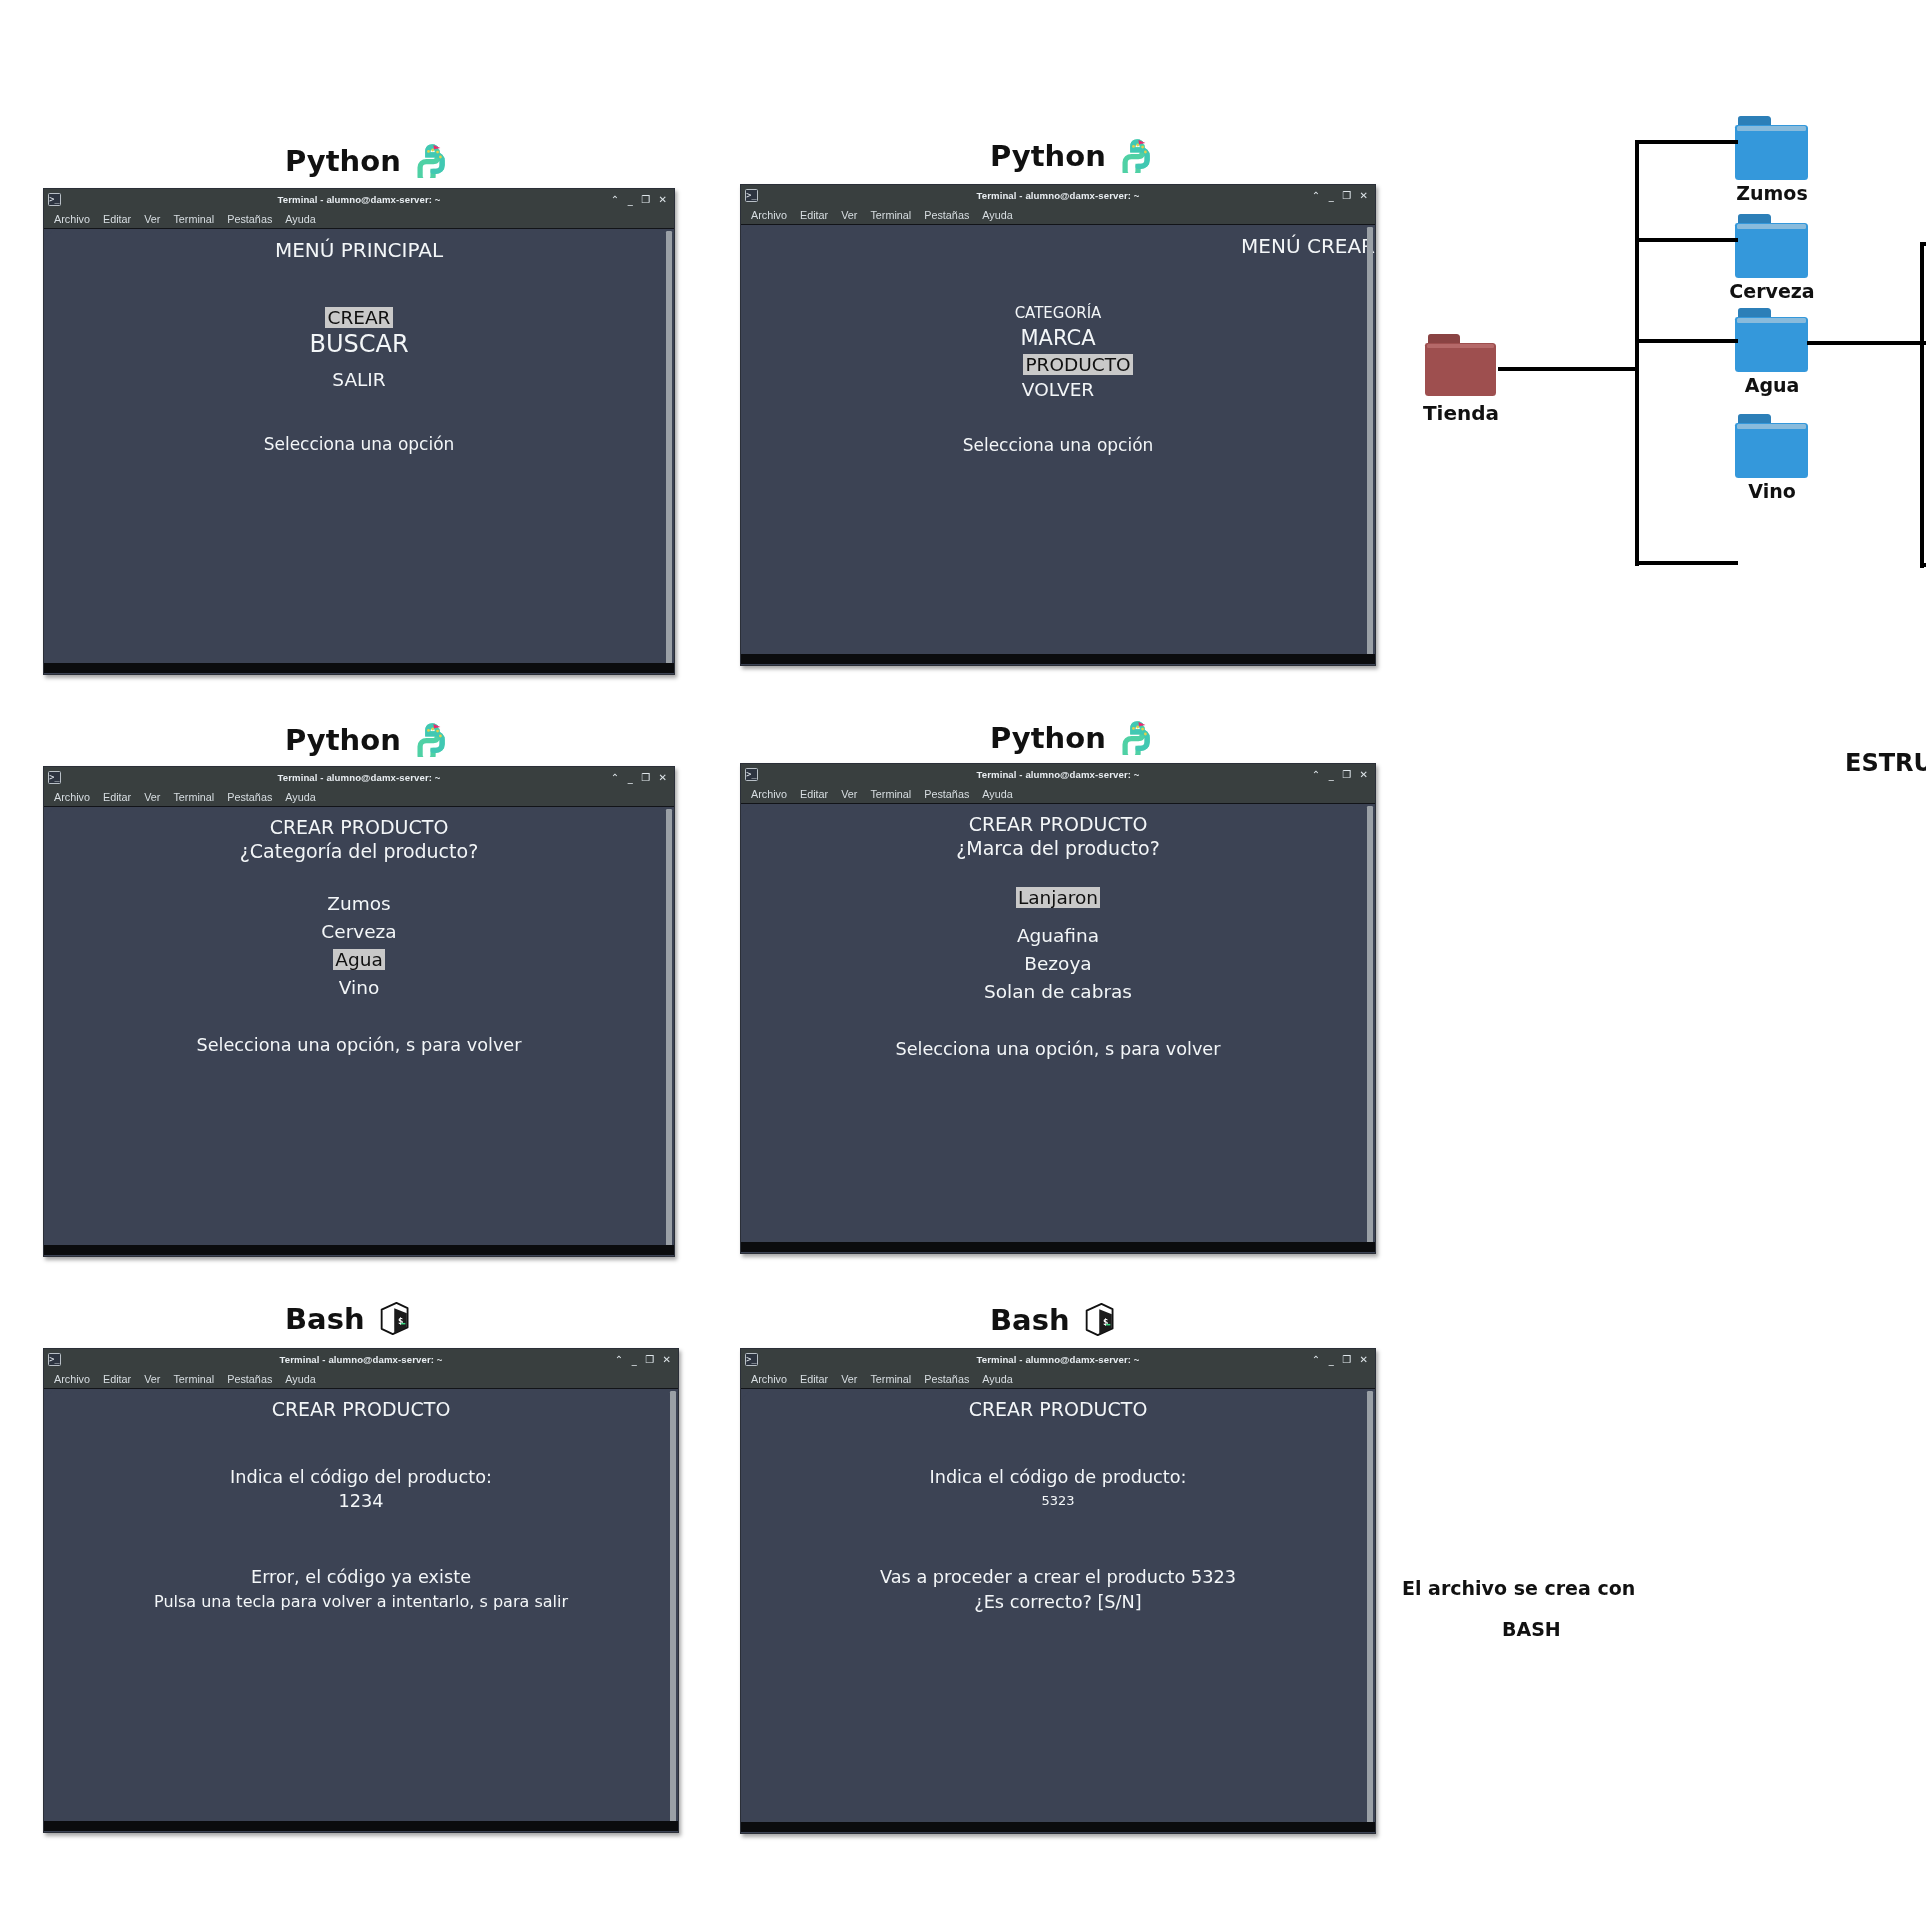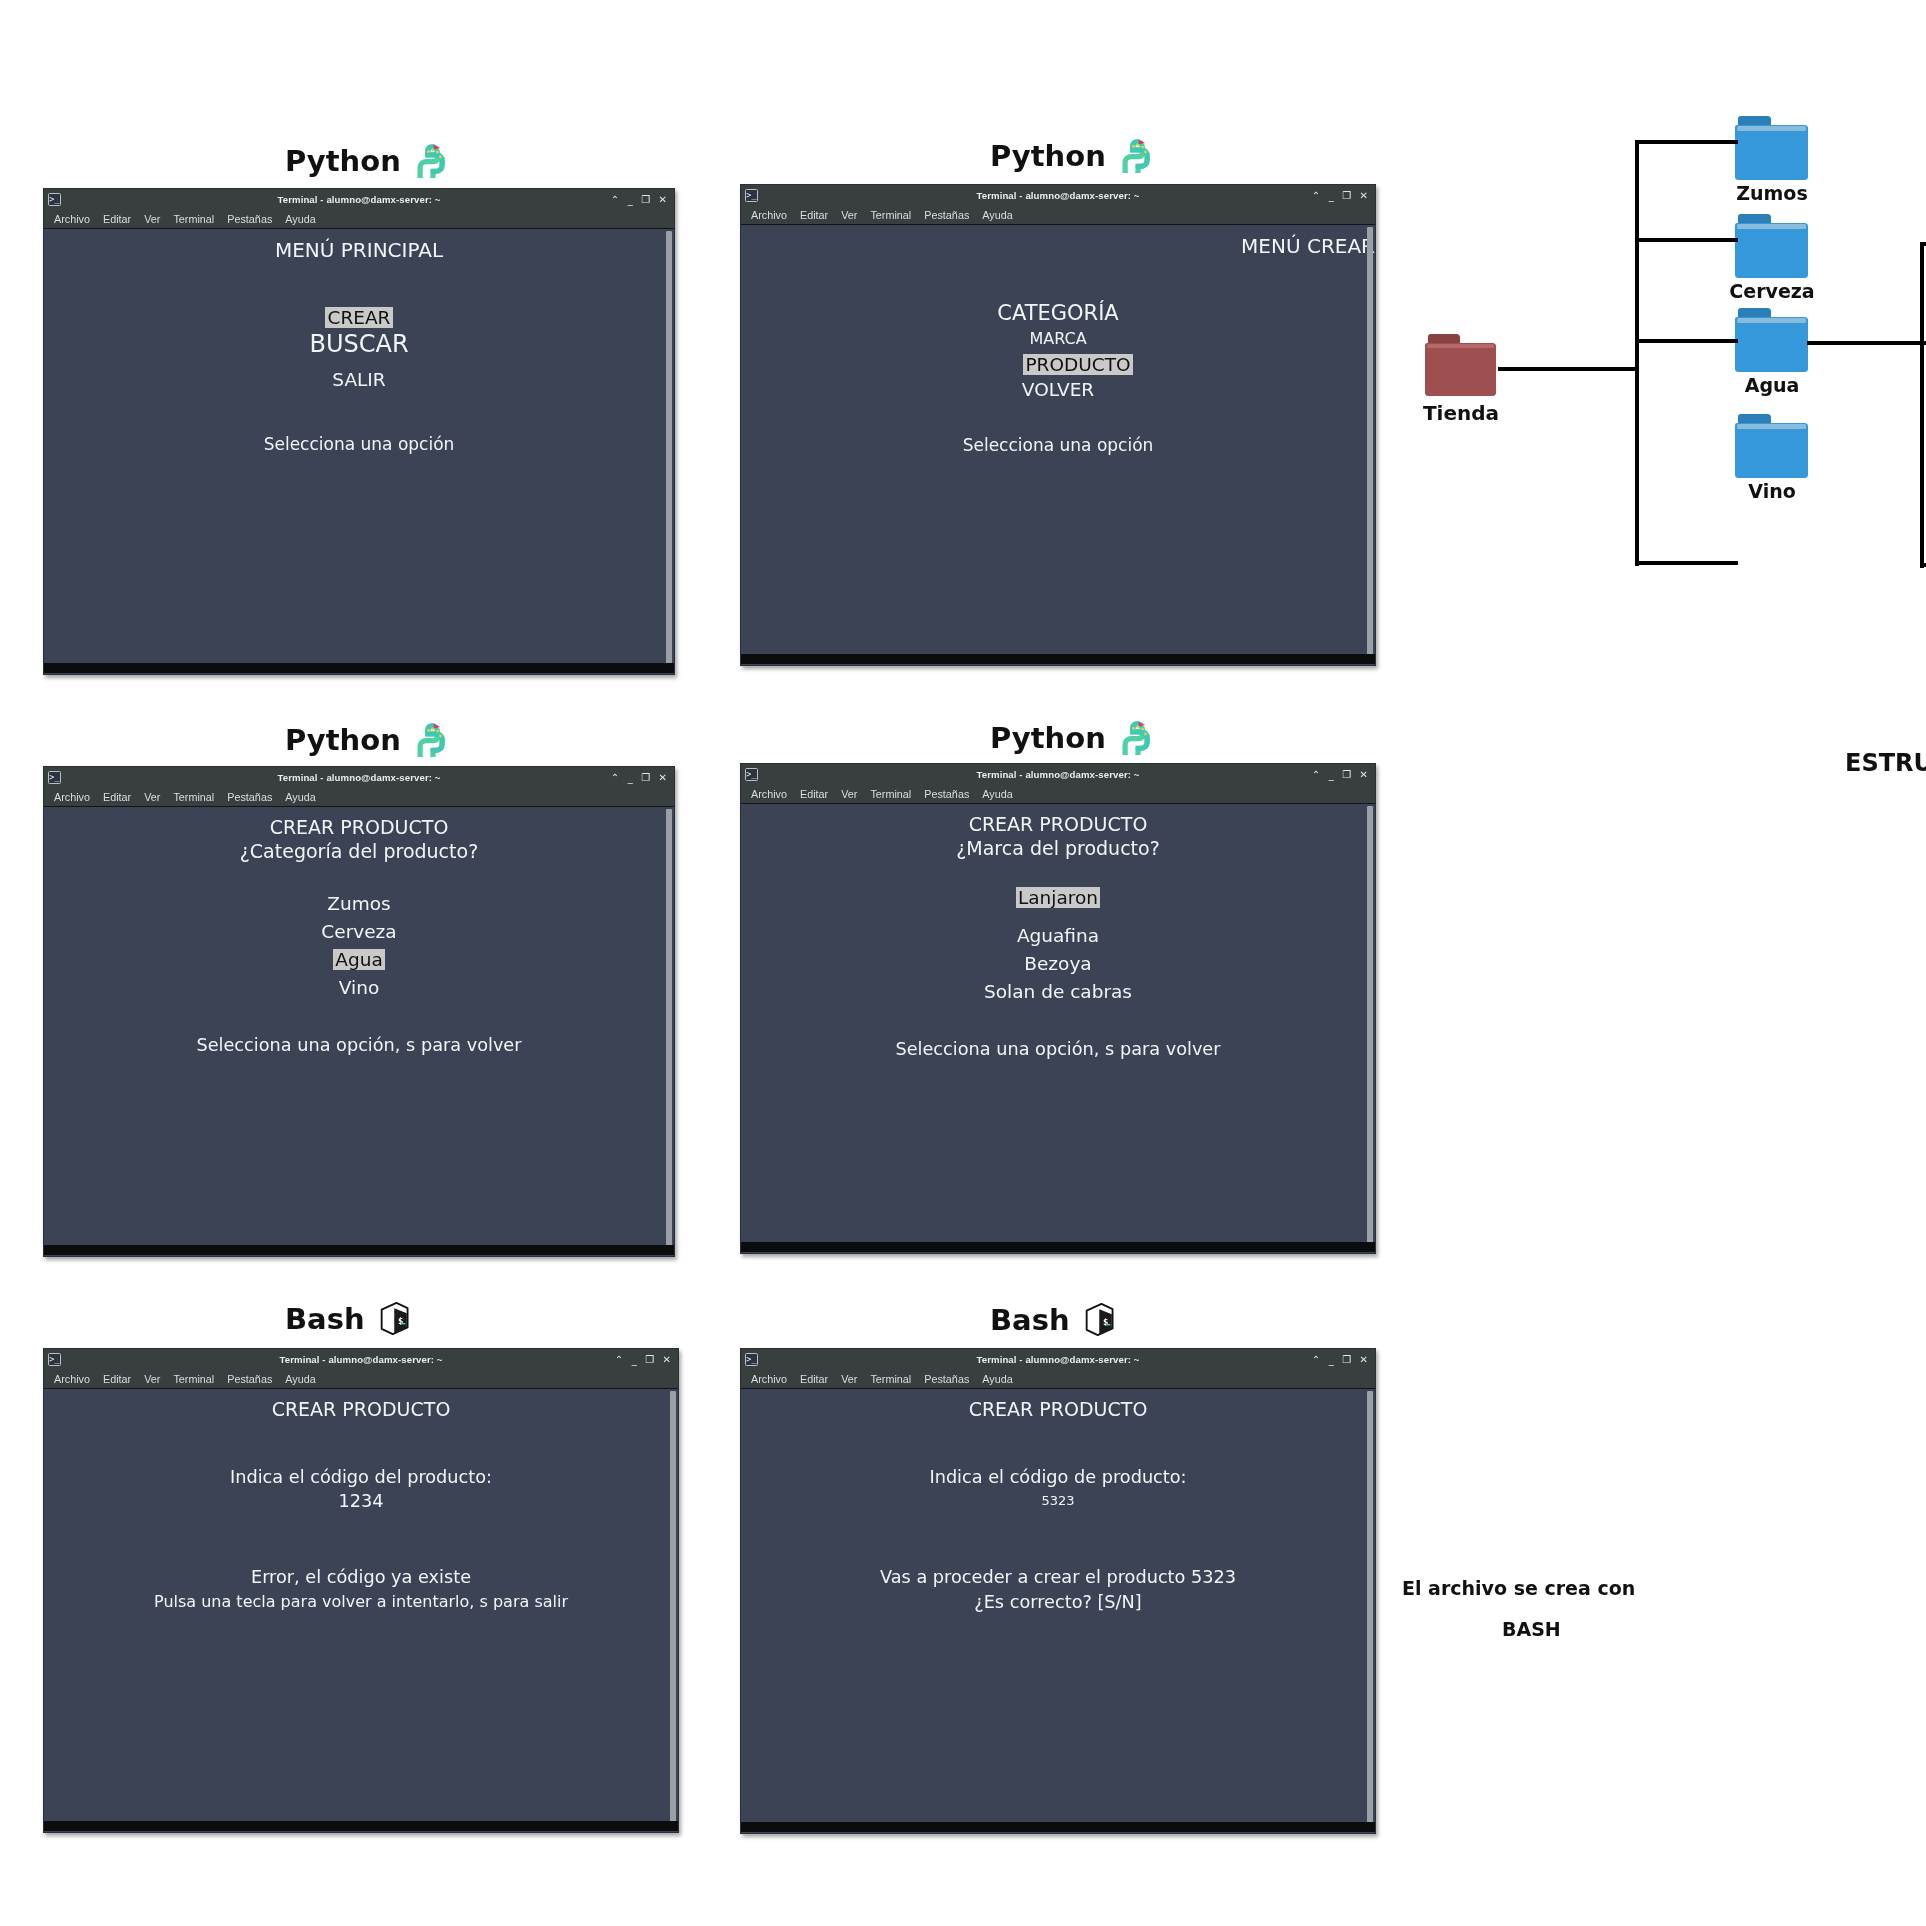--- a/index.html
+++ b/index.html
@@ -176,22 +176,22 @@
       <div class="term-menubar">
         <span>Archivo</span>
         <span>Editar</span>
         <span>Ver</span>
         <span>Terminal</span>
         <span>Pestañas</span>
         <span>Ayuda</span>
       </div>
       <div class="term-body" style="padding-top:10px;">
         <div class="tline tcenter" style="font-size:20px;line-height:23px;margin-bottom:45px;text-align:right;">MENÚ CREAR</div>
-        <div class="tline tcenter" style="font-size:21px;line-height:21.6px;margin-bottom:3.9px;">CATEGORÍA</div>
-        <div class="tline tcenter" style="font-size:16px;line-height:21.6px;margin-bottom:3.9px;">MARCA</div>
+        <div class="tline tcenter" style="font-size:15px;line-height:21.6px;margin-bottom:3.9px;">CATEGORÍA</div>
+        <div class="tline tcenter" style="font-size:21px;line-height:21.6px;margin-bottom:3.9px;">MARCA</div>
         <div class="tline tcenter" style="font-size:18.5px;line-height:21.6px;margin-bottom:3.9px;padding-left:40px;"><span class="hl">PRODUCTO</span></div>
         <div class="tline tcenter" style="font-size:18.5px;line-height:21.6px;margin-bottom:35px;">VOLVER</div>
         <div class="tline tcenter" style="font-size:17px;line-height:19.6px;margin-bottom:0px;">Selecciona una opción</div>
         <div class="term-scroll"></div>
         <div class="term-footer"></div>
       </div>
     </div>
     <div class="applabel" style="left:285px;top:722px;">
       <span>Python</span>
       <span class="py-logo"><svg viewBox="0 0 100 100" width="35" height="35">

